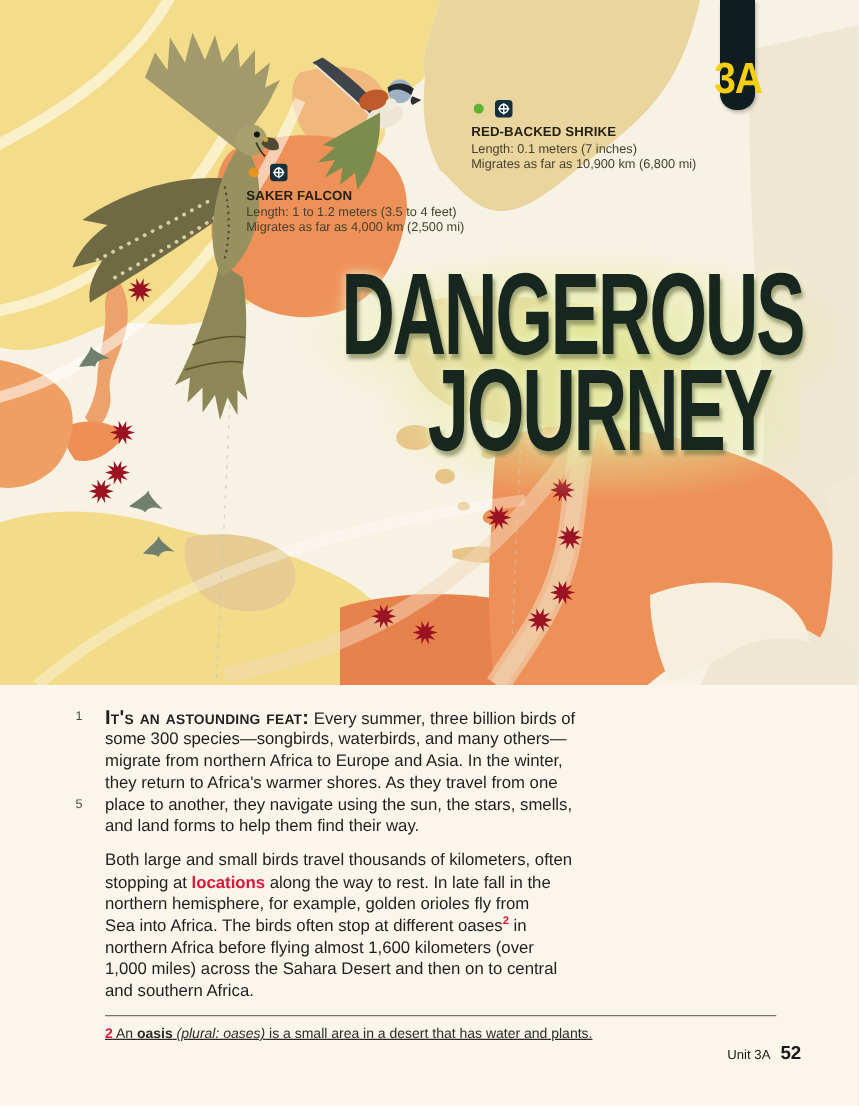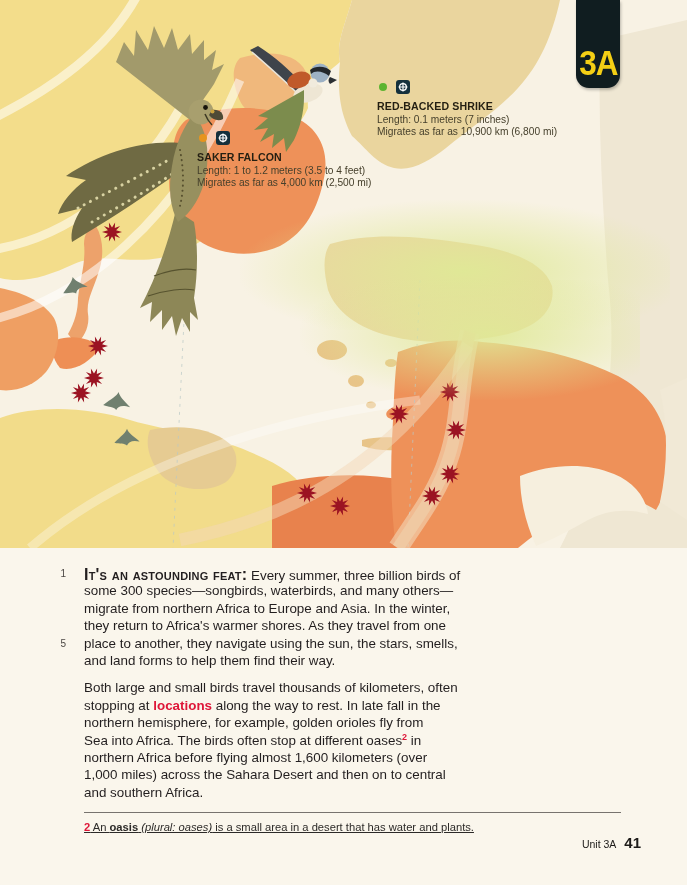--- a/index.html
+++ b/index.html
@@ -23,21 +23,21 @@
 
   
   .bird-label{position:absolute;color:#46402c;font-size:10.2px;line-height:12.6px;}
   .bird-label .markers{display:flex;align-items:center;height:14px;}
   .dot{width:8px;height:8px;border-radius:50%;margin:0 9px 0 2px;}
   .geo-icon{width:14px;height:14px;background:#14303c;border-radius:3px;
     display:flex;align-items:center;justify-content:center;}
   .bird-name{font-weight:bold;color:#241f12;font-size:10.6px;margin:6px 0 1px;letter-spacing:.1px;}
 
   
-  .unit-badge{position:absolute;left:576px;top:0;width:44px;height:88px;background:#101d20;
+  .unit-badge{position:absolute;left:576px;top:0;width:28px;height:88px;background:#101d20;
     border-radius:0 0 13px 13px;display:flex;align-items:flex-end;justify-content:center;
     padding-bottom:5px;box-sizing:border-box;box-shadow:1px 2px 3px rgba(0,0,0,.25);}
   .unit-badge span{color:#f4cf15;font-size:35px;font-weight:bold;transform:scaleX(.9);letter-spacing:-1px;}
 
   
   .article{position:absolute;left:0;top:566px;width:687px;color:#221e1f;}
   .para{margin-bottom:10px;}
   .line{position:relative;height:17.4px;padding-left:84px;font-size:13.4px;white-space:nowrap;}
   .gutter{position:absolute;left:40px;top:2px;width:26px;text-align:right;
     font-size:10px;color:#4c4844;letter-spacing:0;}
@@ -192,20 +192,24 @@
                  L286,152 L294,140 C300,128 304,112 304,98 Z" fill="#7c8c4d"></path>
         <circle cx="320" cy="73" r="9.5" fill="#9db1c4"></circle>
         <path d="M310,70 C316,65 326,66 331,71 L329,76 C323,71 315,70 311,74 Z" fill="#23272c"></path>
         <path d="M330,77 L337,80 L330,84 C328,82 328,79 330,77 Z" fill="#2b2f33"></path>
         <circle cx="313" cy="83" r="4.5" fill="#f1ebdd"></circle>
       </g>
     </svg>
 
     <div class="title-glow"></div>
     <div class="title-glow2"></div>
+    <div class="main-title">
+      <span class="l">DANGEROUS</span>
+      <span class="l l2">JOURNEY</span>
+    </div>
 
     <div class="bird-label" style="left:345px;top:80px;margin-left:32px;">
       <div class="markers">
         <span class="dot" style="background: rgb(93, 180, 48);"></span>
         <span class="geo-icon">
           <svg width="10" height="10" viewBox="0 0 10 10">
               <circle cx="5" cy="5" r="3.4" fill="none" stroke="#fff" stroke-width="1.2"></circle>
               <path d="M5,0.5 V9.5 M0.5,5 H9.5" stroke="#fff" stroke-width="1.2"></path>
             </svg>
         </span>
@@ -254,15 +258,15 @@
           <div class="line"><span>1,000 miles) across the Sahara Desert and then on to central</span></div>
           <div class="line"><span>and southern Africa.</span></div>
         </div>
       </div>
     <div class="footnote-rule"></div>
     <div class="footnote" id="footnote"><span class="seg-red">2</span><span> An </span><span class="seg-bold">oasis</span><span> </span><span class="seg-italic">(plural: oases)</span><span> is a small area in a desert that has water and plants.</span></div>
   </div>
 
   <div class="footer">
     <span class="unit">Unit 3A</span>
-    <span class="pagenum">41</span>
+    <span class="pagenum">52</span>
   </div>
 </div>
 
 </body></html>

